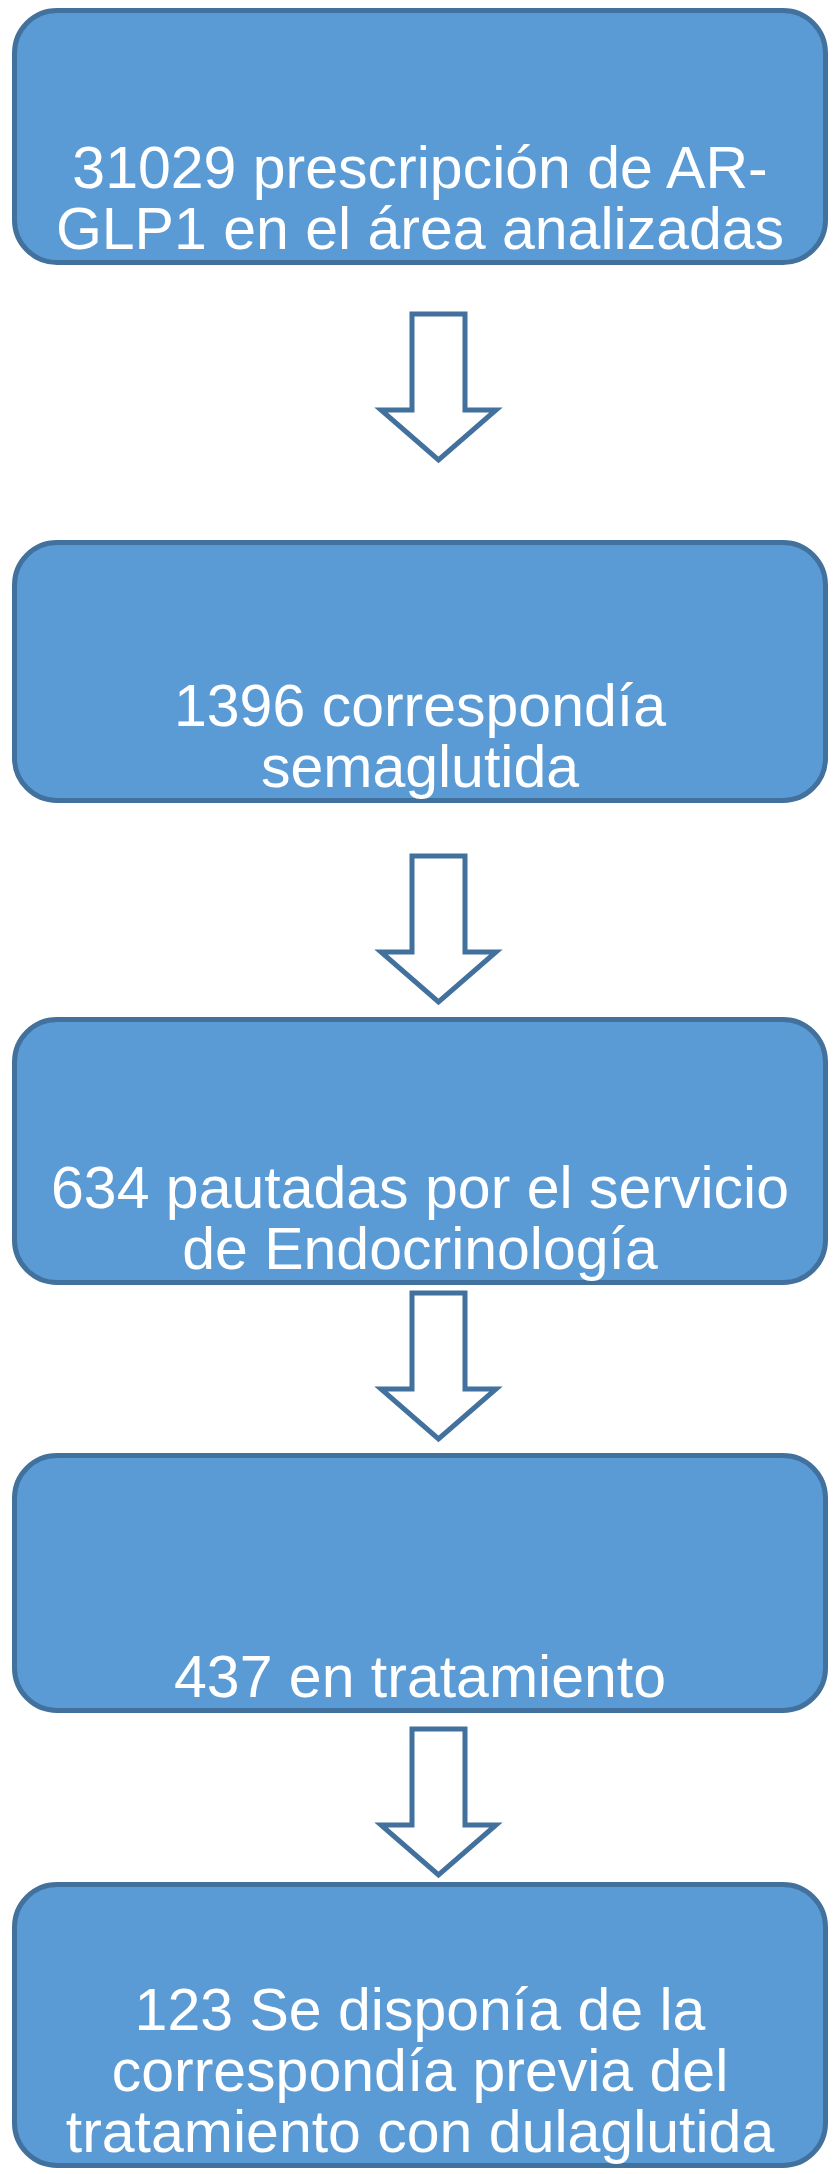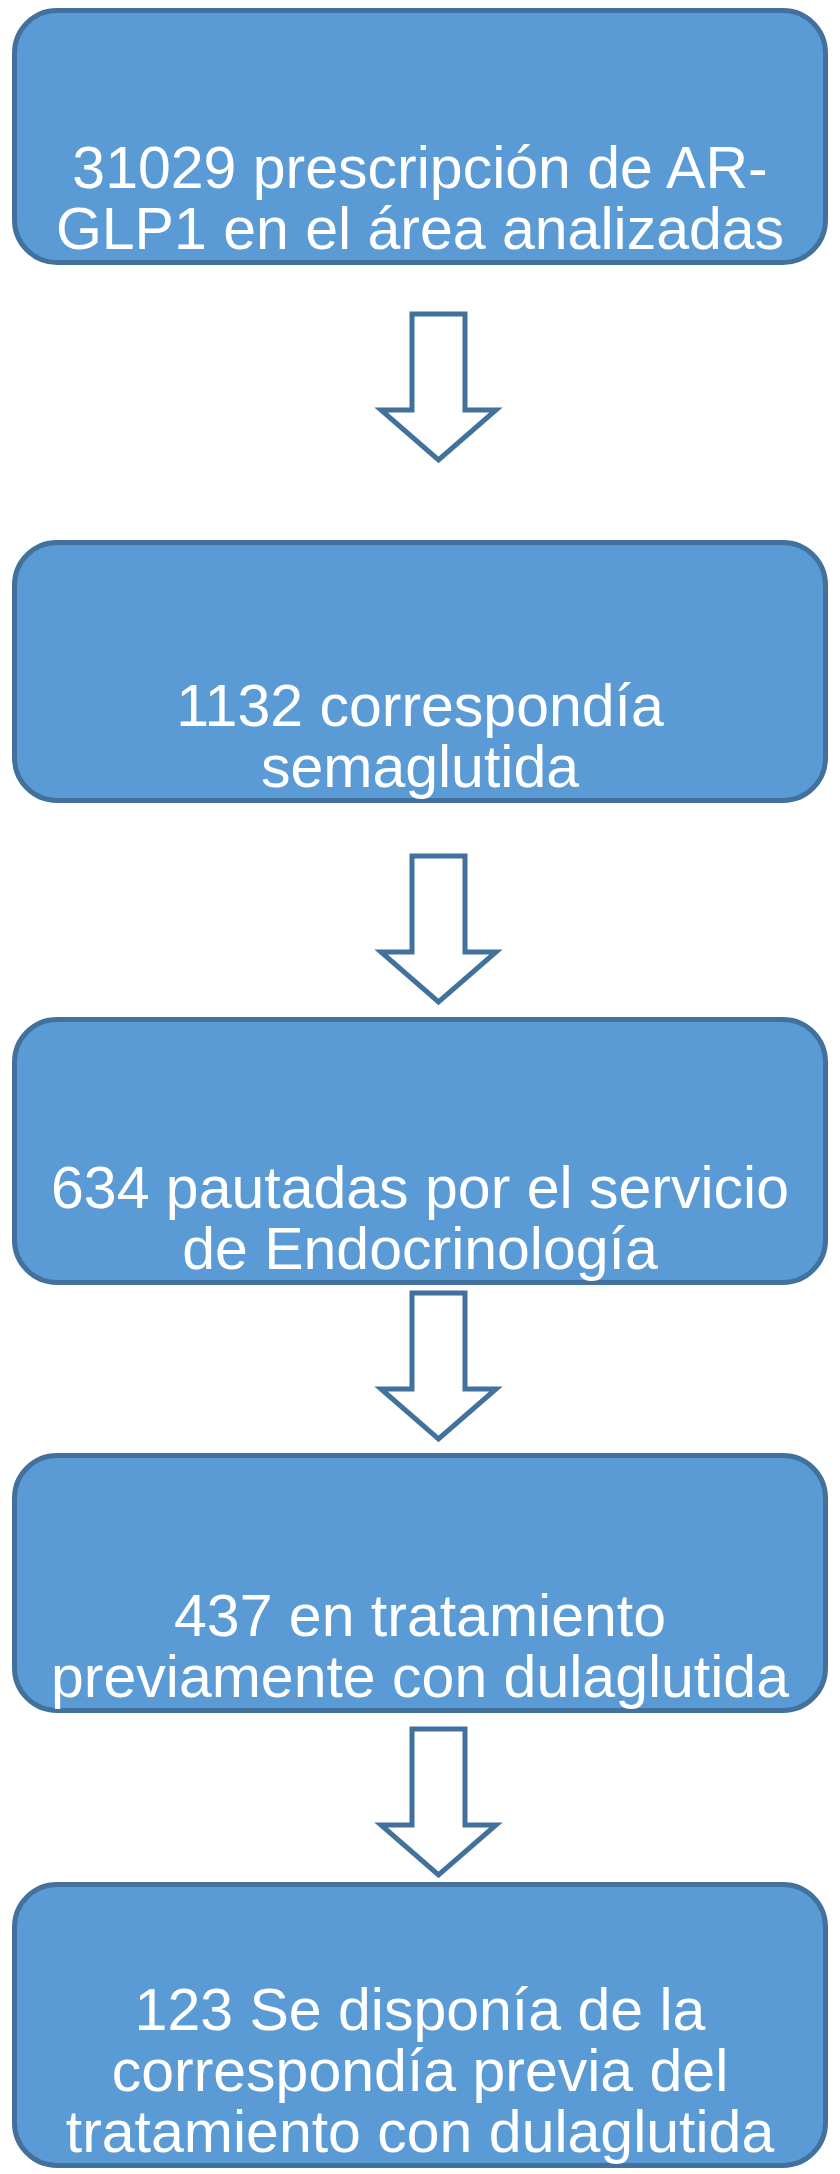--- a/index.html
+++ b/index.html
@@ -69,40 +69,39 @@
   <section class="flow-box box1">
     <div class="line">31029 prescripción de AR-</div>
     <div class="line">GLP1 en el área analizadas</div>
   </section>
 
   <svg class="arrow arrow1" viewBox="0 0 120 152" aria-hidden="true">
     <polygon points="32,3 85,3 85,99 116,99 58.5,149 1,99 32,99"></polygon>
   </svg>
 
   <section class="flow-box box2">
-    <div class="line">1132 correspondía</div>
+    <div class="line">1396 correspondía</div>
     <div class="line">semaglutida</div>
   </section>
 
   <svg class="arrow arrow2" viewBox="0 0 120 152" aria-hidden="true">
     <polygon points="32,3 85,3 85,99 116,99 58.5,149 1,99 32,99"></polygon>
   </svg>
 
   <section class="flow-box box3">
     <div class="line">634 pautadas por el servicio</div>
     <div class="line">de Endocrinología</div>
   </section>
 
   <svg class="arrow arrow3" viewBox="0 0 120 152" aria-hidden="true">
     <polygon points="32,3 85,3 85,99 116,99 58.5,149 1,99 32,99"></polygon>
   </svg>
 
   <section class="flow-box box4">
     <div class="line">437 en tratamiento</div>
-    <div class="line">previamente con dulaglutida</div>
   </section>
 
   <svg class="arrow arrow4" viewBox="0 0 120 152" aria-hidden="true">
     <polygon points="32,3 85,3 85,99 116,99 58.5,149 1,99 32,99"></polygon>
   </svg>
 
   <section class="flow-box box5">
     <div class="line">123 Se disponía de la</div>
     <div class="line">correspondía previa del</div>
     <div class="line">tratamiento con dulaglutida</div>

